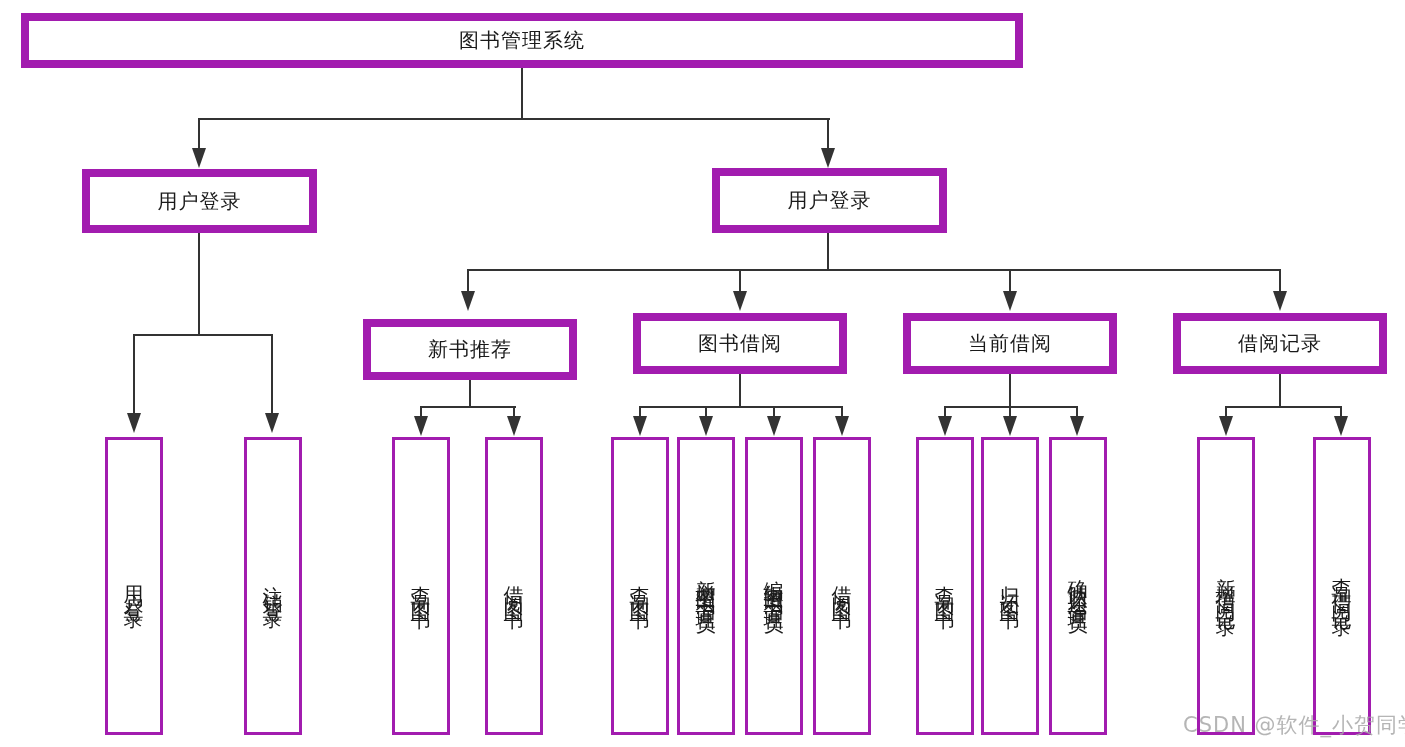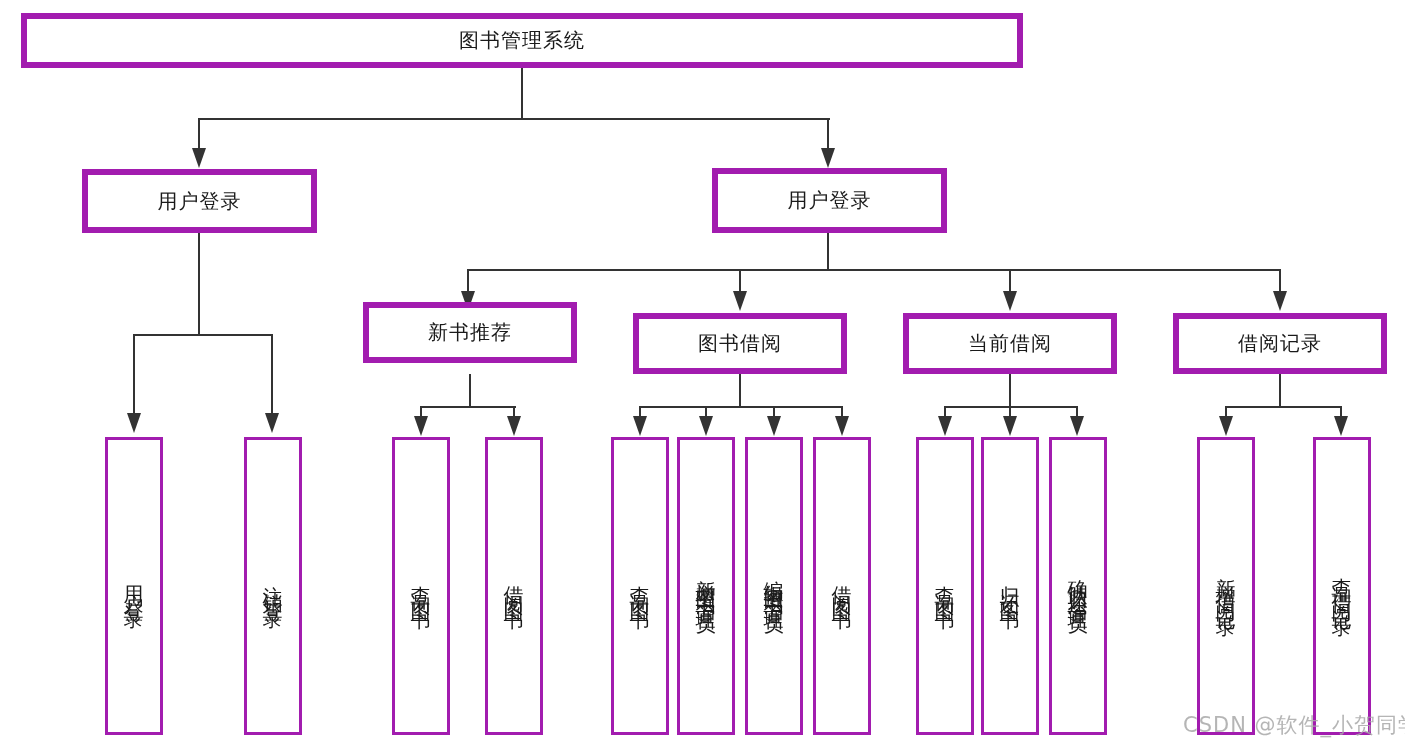--- a/index.html
+++ b/index.html
@@ -1,21 +1,21 @@
 <!DOCTYPE html>
 <html><head>
 <meta charset="utf-8">
 <style>
   html,body{margin:0;padding:0;background:#ffffff;}
   .stage{
     position:relative;width:1405px;height:747px;background:#ffffff;
     font-family:"DejaVu Sans","Liberation Sans",sans-serif;color:#1a1a1a;overflow:hidden;
   }
   .box{
-    position:absolute;box-sizing:border-box;border:6px solid #a21caf;background:#ffffff;
+    position:absolute;box-sizing:border-box;border:8px solid #a21caf;background:#ffffff;
     display:flex;align-items:center;justify-content:center;font-size:20px;letter-spacing:1px;
     z-index:2;
   }
   .leaf{border-width:3px;}
   .vtext{writing-mode:vertical-rl;text-orientation:mixed;letter-spacing:8px;line-height:1;}
   .ln{position:absolute;background:#333333;z-index:1;}
   .arr{
     position:absolute;width:0;height:0;z-index:1;
     border-left:7px solid transparent;border-right:7px solid transparent;border-top:20px solid #333333;
   }
@@ -58,21 +58,21 @@
   <div class="ln" style="left:467px;top:269px;width:814px;height:2px;"></div>
   <div class="ln" style="left:467px;top:269px;width:2px;height:24px;"></div>
   <div class="arr" style="left:461px;top:291px;"></div>
   <div class="ln" style="left:739px;top:269px;width:2px;height:24px;"></div>
   <div class="arr" style="left:733px;top:291px;"></div>
   <div class="ln" style="left:1009px;top:269px;width:2px;height:24px;"></div>
   <div class="arr" style="left:1003px;top:291px;"></div>
   <div class="ln" style="left:1279px;top:269px;width:2px;height:24px;"></div>
   <div class="arr" style="left:1273px;top:291px;"></div>
 
-  <div class="box" style="left:363px;top:302px;width:214px;height:61px;">
+  <div class="box" style="left:363px;top:319px;width:214px;height:61px;">
     <span>新书推荐</span>
   </div>
   <div class="box" style="left:903px;top:313px;width:214px;height:61px;">
     <span>当前借阅</span>
   </div>
   <div class="box" style="left:633px;top:313px;width:214px;height:61px;">
     <span>图书借阅</span>
   </div>
   <div class="box" style="left:1173px;top:313px;width:214px;height:61px;">
     <span>借阅记录</span>

